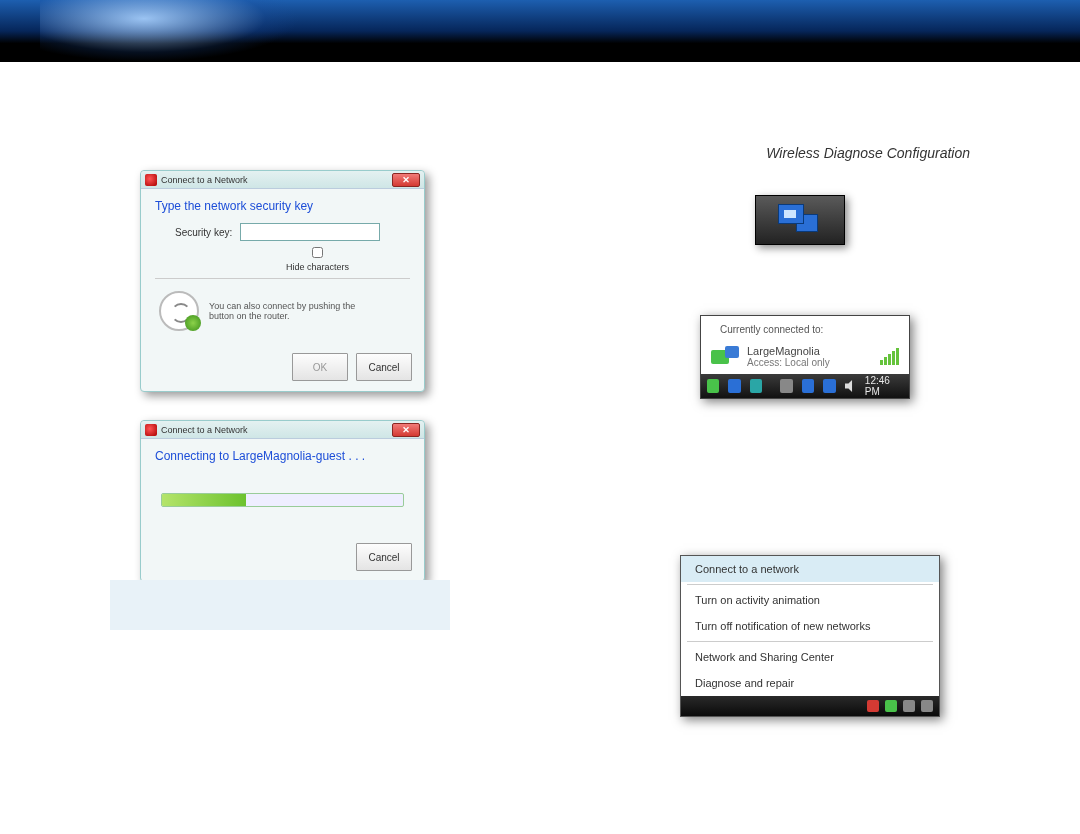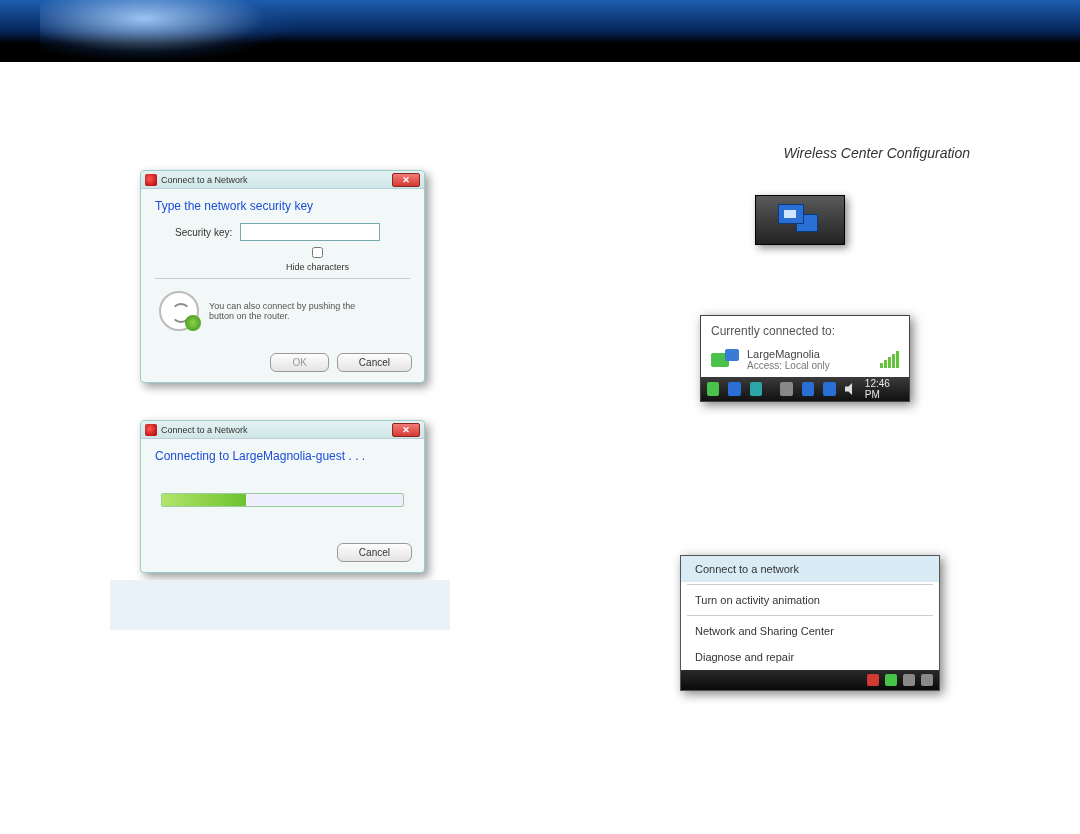--- a/index.html
+++ b/index.html
@@ -19,39 +19,39 @@
   .dialog .row { display: flex; align-items: center; gap: 8px; }
   .dialog label { font-size: 10px; color: #333; }
   .dialog input[type=text] { width: 140px; height: 18px; border: 1px solid #7aa; background: #fff; }
   .dialog .chk { display: flex; align-items: center; gap: 4px; margin-top: 6px; margin-left: 70px; font-size: 9px; flex-direction: column; }
   .dialog .chk input { width: 11px; height: 11px; }
   .dialog .hint { display: flex; gap: 10px; align-items: center; padding: 6px 4px; }
   .hint .wps { width: 40px; height: 40px; border-radius: 50%; border: 2px solid #bbb; background: #fff; position: relative; }
   .hint .wps::after { content: ""; position: absolute; right: -4px; bottom: -2px; width: 16px; height: 16px; background: radial-gradient(circle,#8cd24a,#3a8f1a); border-radius: 50%; }
   .hint .wps .arrows { position:absolute; left:10px; top:10px; width:20px; height:20px; border:2px solid #888; border-radius:50%; border-left-color:transparent; border-right-color:transparent; }
   .dialog .footer { display: flex; justify-content: flex-end; gap: 8px; padding: 6px 12px 10px; }
-  .btn { min-width: 56px; height: 19px; font-size: 10px; background: linear-gradient(#fdfdfd,#e4e4e4); border: 1px solid #999; border-radius: 6px; display: inline-flex; align-items: center; justify-content: center; padding: 0 21px; }
+  .btn { min-width: 56px; height: 28px; font-size: 10px; background: linear-gradient(#fdfdfd,#e4e4e4); border: 1px solid #999; border-radius: 1px; display: inline-flex; align-items: center; justify-content: center; padding: 0 1px; }
   .btn.disabled { color: #999; }
 
   .dlg1 { left: 140px; top: 170px; width: 285px; }
   .dlg2 { left: 140px; top: 420px; width: 285px; }
   .progress { height: 14px; border: 1px solid #9c9; background: #eef; border-radius: 2px; margin: 20px 6px; position: relative; overflow: hidden; }
   .progress .fill { position: absolute; left: 0; top: 0; bottom: 0; width: 35%; background: linear-gradient(90deg,#b4e46a,#6cc22e); }
 
   .infobox { position: absolute; left: 110px; top: 580px; width: 340px; height: 50px; background: #e8f2f8; }
 
   .tray-icon { position: absolute; left: 755px; top: 195px; width: 90px; height: 50px; background: linear-gradient(#5a5a5a,#222); border: 1px solid #000; box-shadow: 3px 3px 8px rgba(0,0,0,.45); display: flex; align-items: center; justify-content: center; }
   .tray-icon .mon { width: 26px; height: 20px; background: #2a6fd6; border: 1px solid #0a3a7a; position: relative; }
   .tray-icon .mon::after { content: ""; position: absolute; left: 5px; top: 5px; width: 12px; height: 8px; background: #cfe6ff; }
   .tray-icon .mon2 { position: absolute; left: 18px; top: 10px; width: 22px; height: 18px; background: #2a6fd6; border: 1px solid #0a3a7a; }
   .tray-icon .wrap { position: relative; width: 44px; height: 32px; }
 
   .popup { position: absolute; left: 700px; top: 315px; width: 210px; background: #fff; border: 1px solid #444; box-shadow: 3px 3px 10px rgba(0,0,0,.5); font-size: 11px; }
   .popup .pad { padding: 8px 10px 6px; }
-  .popup .lbl { color: #555; font-size: 12px; }
+  .popup .lbl { color: #555; font-size: 10px; margin-left: 9px; }
   .popup .conn { display: flex; gap: 8px; align-items: center; margin-top: 10px; }
   .popup .cicon { width: 28px; height: 22px; position: relative; }
   .popup .cicon .g { width: 18px; height: 14px; background: #49c24a; position: absolute; left: 0; top: 4px; border-radius: 2px; }
   .popup .cicon .s { width: 14px; height: 12px; background: #3a7bd6; position: absolute; right: 0; top: 0; border-radius: 2px; }
   .popup .ntext .name { font-size: 11px; color: #444; }
   .popup .ntext .acc { font-size: 10px; color: #777; }
   .popup .bars { margin-left: auto; display: flex; gap: 1px; align-items: flex-end; }
   .popup .bars span { width: 3px; background: #65c33b; display: block; }
   .popup .bars span:nth-child(1){height:5px} .popup .bars span:nth-child(2){height:8px} .popup .bars span:nth-child(3){height:11px} .popup .bars span:nth-child(4){height:14px} .popup .bars span:nth-child(5){height:17px}
   .popup .taskbar { height: 24px; background: linear-gradient(#3b3b3b,#111); display: flex; align-items: center; padding: 0 6px; gap: 9px; }
@@ -67,21 +67,21 @@
   .ctxmenu .hr { height: 1px; background: #ccc; margin: 2px 6px; }
   .ctxmenu .bar { height: 20px; background: linear-gradient(#2a2a2a,#0a0a0a); display: flex; align-items: center; justify-content: flex-end; gap: 6px; padding: 0 6px; }
   .bar-ico { width: 12px; height: 12px; border-radius: 2px; }
   .red{background:#d43a33} .grn{background:#49c24a} .gry{background:#888}
 </style>
 </head>
 <body>
 
 <div class="banner"></div>
 
-<div class="section-title">Wireless Center Configuration</div>
+<div class="section-title">Wireless Diagnose Configuration</div>
 
 <div class="dialog dlg1">
   <div class="titlebar">
     <span class="ticon"></span>
     <span class="ttxt">Connect to a Network</span>
     <span class="close">✕</span>
   </div>
   <div class="heading">Type the network security key</div>
   <div class="body">
     <div class="row" style="margin-left:20px">
@@ -163,20 +163,21 @@
     <div class="tb-ico tb-blue"></div>
     <div class="tb-vol"></div>
     <div class="tb-time">12:46 PM</div>
   </div>
 </div>
 
 <div class="ctxmenu">
   <div class="item hl">Connect to a network</div>
   <div class="hr"></div>
   <div class="item">Turn on activity animation</div>
+  <div class="item">Turn off notification of new networks</div>
   <div class="hr"></div>
   <div class="item">Network and Sharing Center</div>
   <div class="item">Diagnose and repair</div>
   <div class="bar">
     <div class="bar-ico red"></div>
     <div class="bar-ico grn"></div>
     <div class="bar-ico gry"></div>
     <div class="bar-ico gry"></div>
   </div>
 </div>

